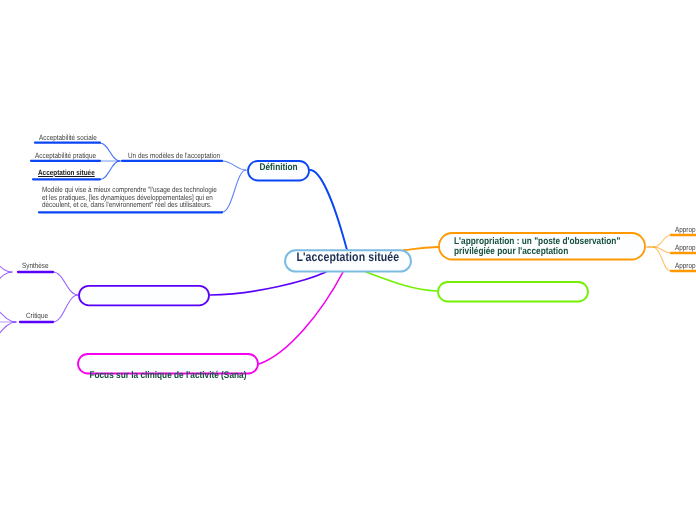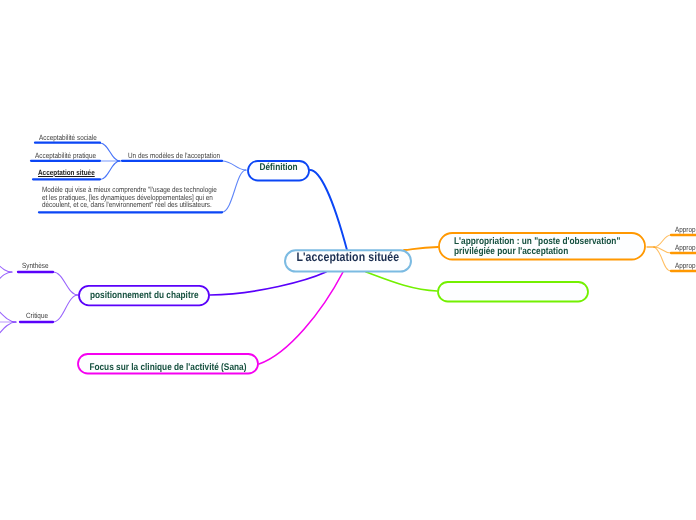--- a/index.html
+++ b/index.html
@@ -40,21 +40,21 @@
               border-radius:11px;justify-content:center;}
   #n-theories .lbl{font-size:9.8px;transform:scaleX(.885) translateZ(0);}
 
   
   #n-positionnement{left:78px;top:284px;width:132px;height:22px;
                     border-radius:11px;justify-content:center;}
   #n-positionnement .lbl{font-size:9.8px;}
 
   
   #n-focus{left:77px;top:353px;width:182px;height:28px;
-           border-radius:11px;justify-content:center;}
+           border-radius:11px;justify-content:center;align-items:flex-end;}
   #n-focus .lbl{font-size:9.8px;}
 
   
   #l-un{left:128px;top:151px;}
   #l-soc{left:39px;top:133px;}
   #l-prat{left:35px;top:151px;}
   #l-situee{left:38px;top:168px;font-weight:bold;color:#1a1a1a;text-decoration:underline;
             text-underline-offset:1px;}
   #l-para{left:42px;top:186px;white-space:normal;width:215px;line-height:7.6px;}
   #l-synth{left:22px;top:261px;}
@@ -115,23 +115,20 @@
 
   <div class="node" id="n-definition">
     <span class="lbl">Définition</span>
   </div>
 
   <div class="node" id="n-appropriation">
     <span class="lbl">L'appropriation : un "poste d'observation" privilégiée pour l'acceptation</span>
   </div>
 
 
-  <div class="node" id="n-positionnement">
-    <span class="lbl">positionnement du chapitre</span>
-  </div>
 
   <div class="node" id="n-focus">
     <span class="lbl">Focus sur la clinique de l'activité (Sana)</span>
   </div>
 
   <div class="leaf" id="l-un">Un des modèles de l'acceptation</div>
   <div class="leaf" id="l-soc">Acceptabilité sociale</div>
   <div class="leaf" id="l-prat">Acceptabilité pratique</div>
   <div class="leaf" id="l-situee">Acceptation située</div>
   <div class="leaf" id="l-para">Modèle qui vise à mieux comprendre "l'usage des technologie et les pratiques, [les dynamiques développementales] qui en découlent, et ce, dans l'environnement" réel des utilisateurs.</div>

